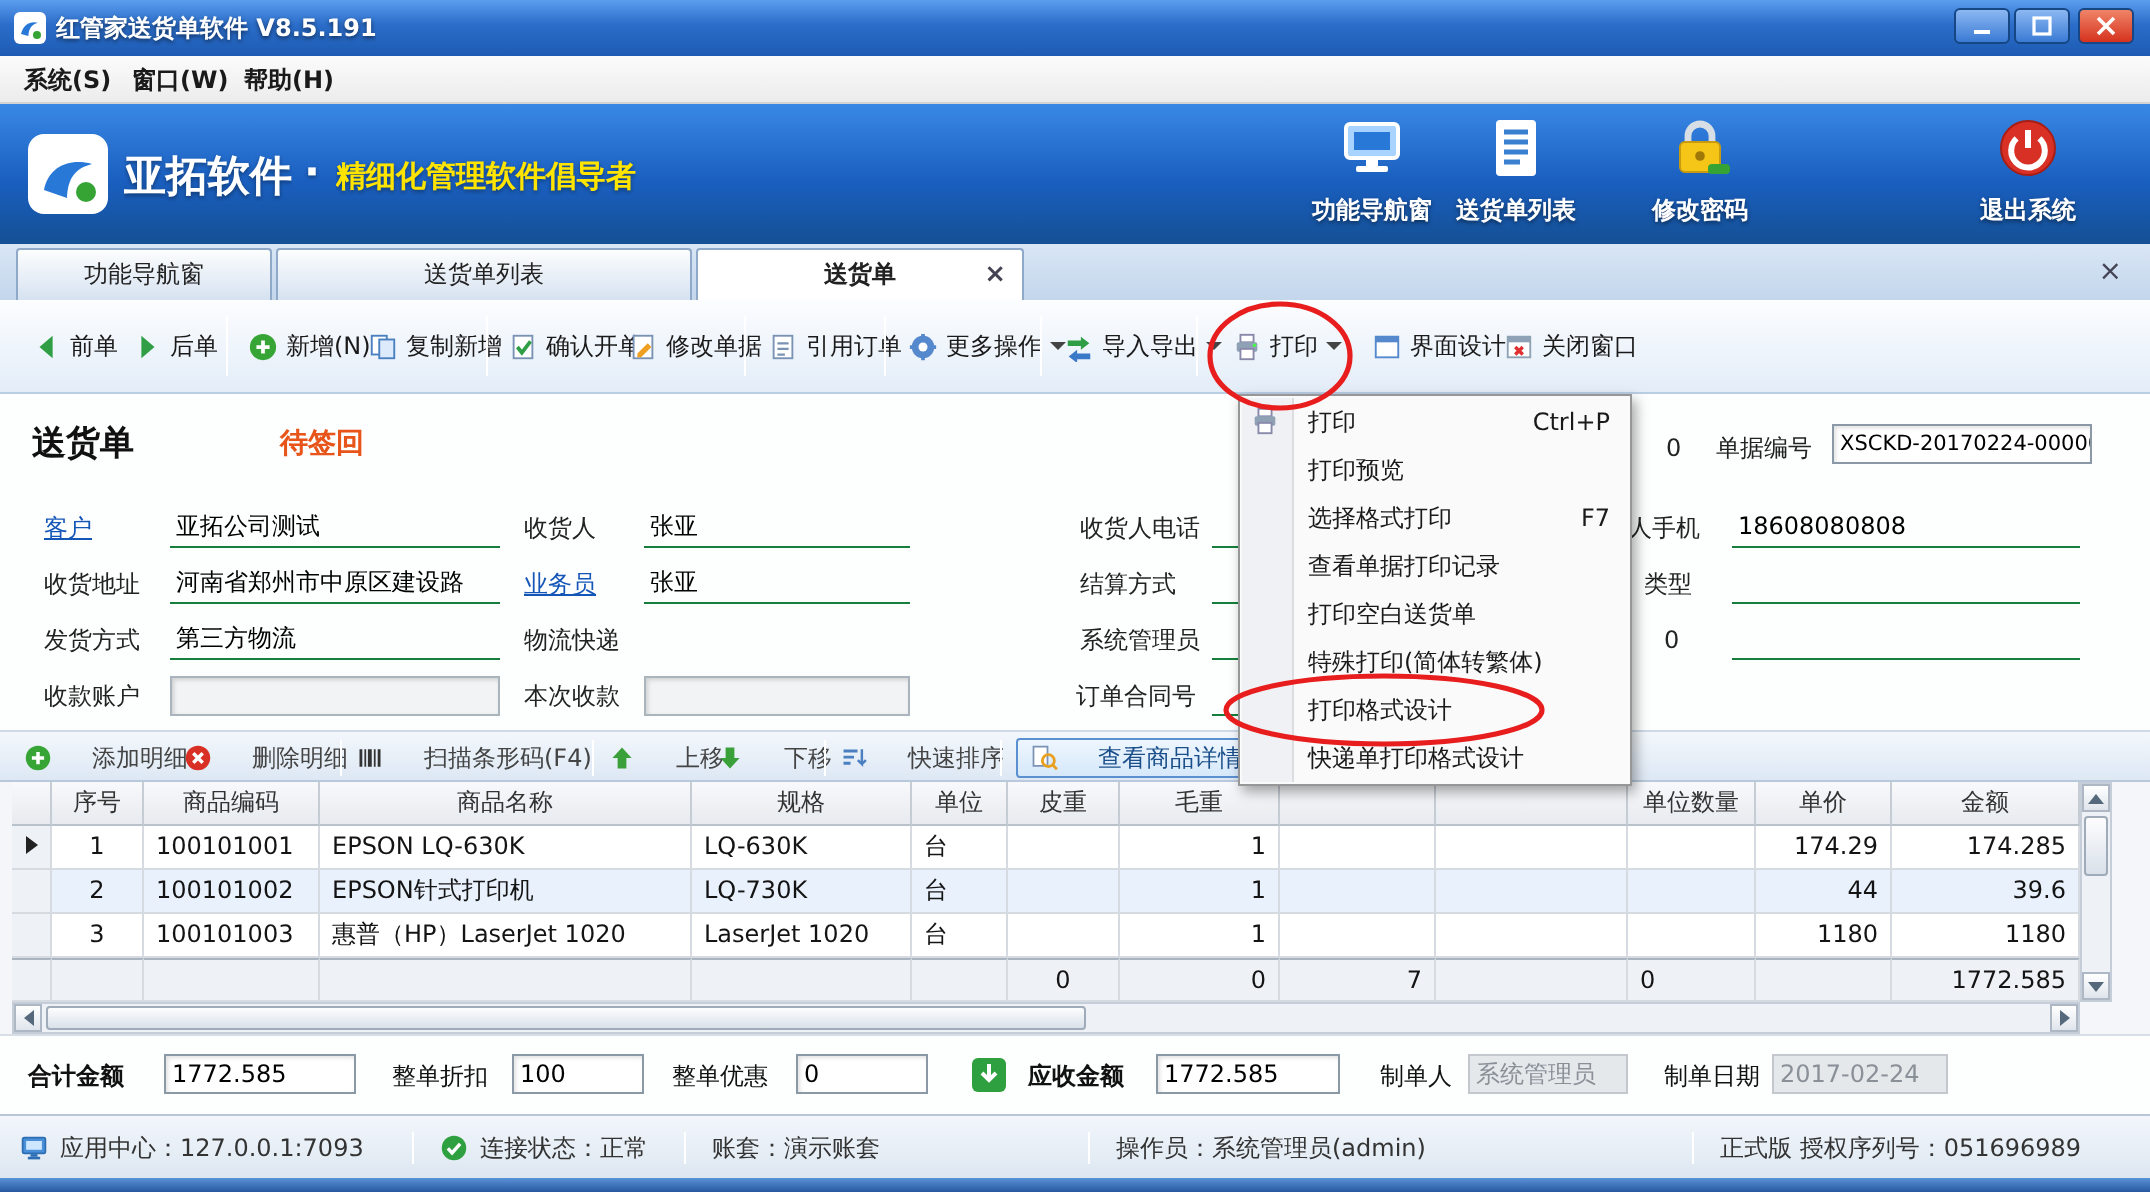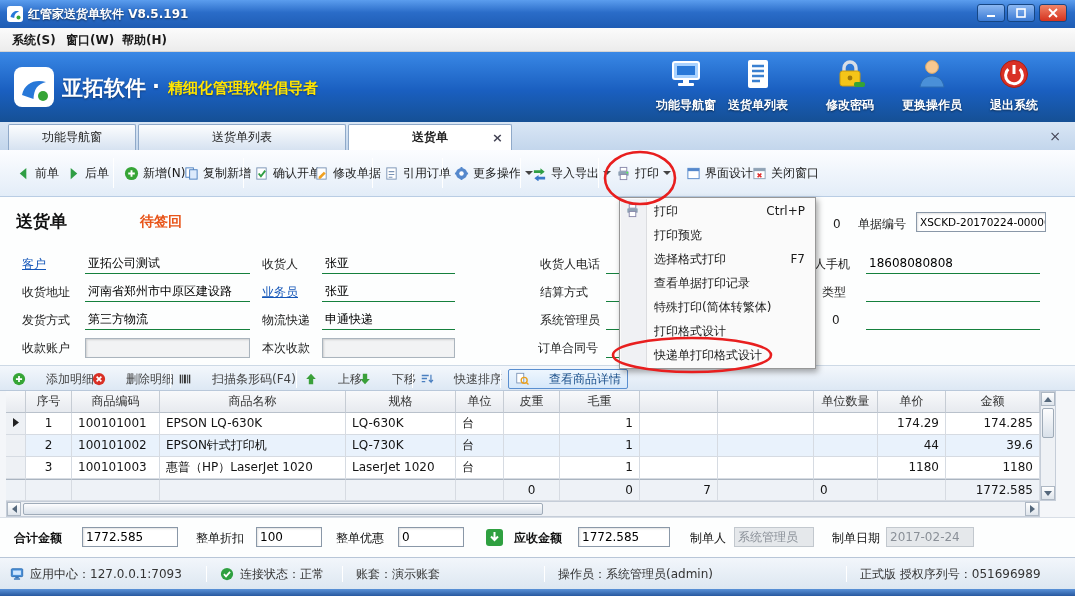--- a/index.html
+++ b/index.html
@@ -175,27 +175,20 @@
     </div>
     <div class="abs bact" style="left:814px">
       <svg width="34" height="34" viewBox="0 0 34 34">
         <path d="M11 16v-5a6 6 0 0 1 12 0v5" fill="none" stroke="#d8dee6" stroke-width="3.4"></path>
         <rect x="7" y="14" width="20" height="15" rx="2.5" fill="#f5c518" stroke="#c89a10"></rect>
         <circle cx="17" cy="21" r="2.4" fill="#a07808"></circle>
         <rect x="21" y="25" width="11" height="5" rx="2" fill="#35a435"></rect>
       </svg>
       <span class="lbl">修改密码</span>
     </div>
-    <div class="abs bact" style="left:896px">
-      <svg width="34" height="34" viewBox="0 0 34 34">
-        <circle cx="17" cy="10" r="6.4" fill="#f8c890" stroke="#d8a868"></circle>
-        <path d="M5 30c1.2-8 6.4-11 12-11s10.8 3 12 11z" fill="#4a90d8" stroke="#2d6db4"></path>
-      </svg>
-      <span class="lbl">更换操作员</span>
-    </div>
     <div class="abs bact" style="left:978px">
       <svg width="34" height="34" viewBox="0 0 34 34">
         <circle cx="17" cy="17" r="13.5" fill="#d93025" stroke="#a81d14"></circle>
         <path d="M17 8v9" stroke="#fff" stroke-width="3"></path>
         <path d="M11.3 12.2a8.4 8.4 0 1 0 11.4 0" stroke="#fff" stroke-width="3" fill="none"></path>
       </svg>
       <span class="lbl">退出系统</span>
     </div>
   </div>
 
@@ -334,21 +327,20 @@
     <div class="abs fl link" style="left:262px;top:85px">业务员</div>
     <div class="abs fv nowrap" style="left:322px;top:85px;width:133px">张亚</div>
     <div class="abs fl" style="left:540px;top:85px">结算方式</div>
     <div class="abs fv nowrap" style="left:606px;top:85px;width:208px"></div>
     <div class="abs fl" style="left:822px;top:85px">类型</div>
     <div class="abs fv nowrap" style="left:866px;top:85px;width:174px"></div>
 
     <div class="abs fl" style="left:22px;top:113px">发货方式</div>
     <div class="abs fv nowrap" style="left:85px;top:113px;width:165px">第三方物流</div>
     <div class="abs fl" style="left:262px;top:113px">物流快递</div>
-    <div class="abs fv nowrap" style="left:322px;top:113px;width:133px">申通快递</div>
     <div class="abs fl" style="left:540px;top:113px">系统管理员</div>
     <div class="abs fv nowrap" style="left:606px;top:113px;width:208px"></div>
     <div class="abs fl" style="left:832px;top:113px">0</div>
     <div class="abs fv nowrap" style="left:866px;top:113px;width:174px"></div>
 
     <div class="abs fl" style="left:22px;top:141px">收款账户</div>
     <div class="abs fbox nowrap" style="left:85px;top:141px;width:165px"></div>
     <div class="abs fl" style="left:262px;top:141px">本次收款</div>
     <div class="abs fbox nowrap" style="left:322px;top:141px;width:133px"></div>
     <div class="abs fl" style="left:538px;top:141px">订单合同号</div>
@@ -580,20 +572,24 @@
     </div>
     <div class="pitem">
       <span class="pl">选择格式打印</span>
       <span class="ps">F7</span>
     </div>
     <div class="pitem">
       <span class="pl">查看单据打印记录</span>
       <span class="ps"></span>
     </div>
     <div class="pitem">
+      <span class="pl">打印空白送货单</span>
+      <span class="ps"></span>
+    </div>
+    <div class="pitem">
       <span class="pl">特殊打印(简体转繁体)</span>
       <span class="ps"></span>
     </div>
     <div class="pitem">
       <span class="pl">打印格式设计</span>
       <span class="ps"></span>
     </div>
     <div class="pitem">
       <span class="pl">快递单打印格式设计</span>
       <span class="ps"></span>

